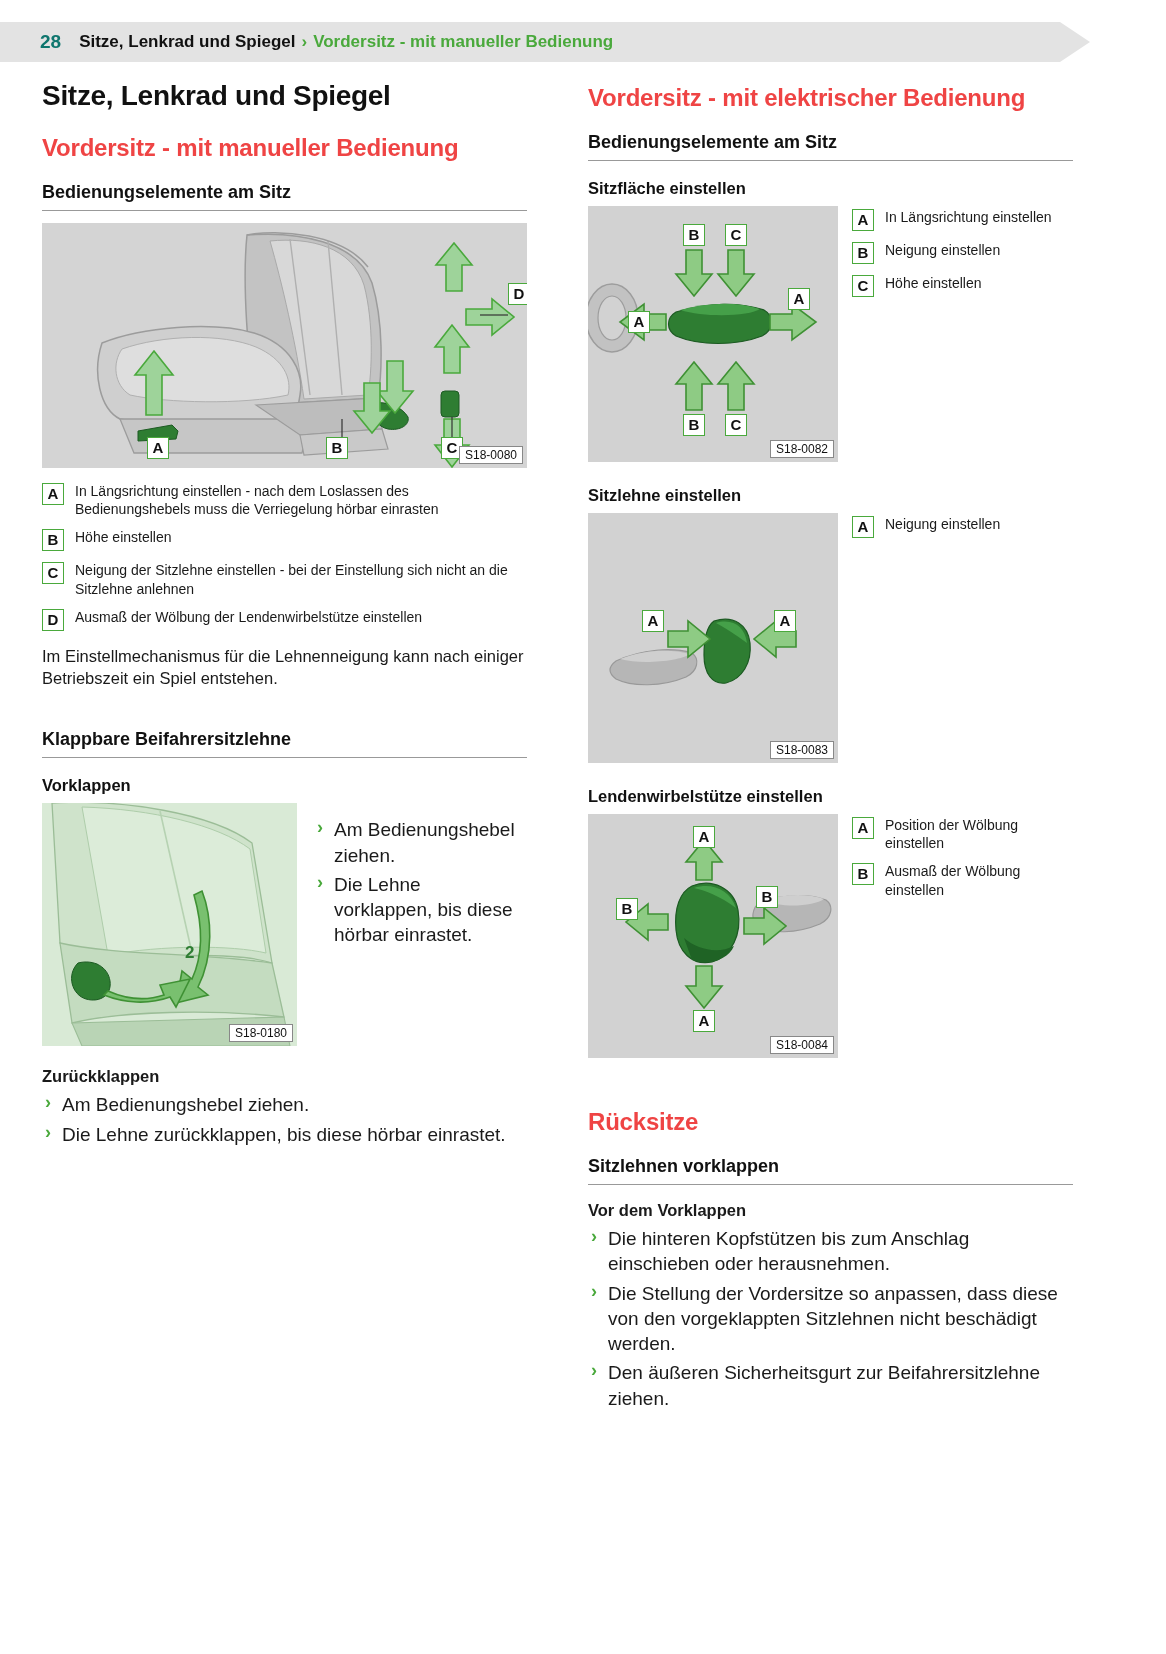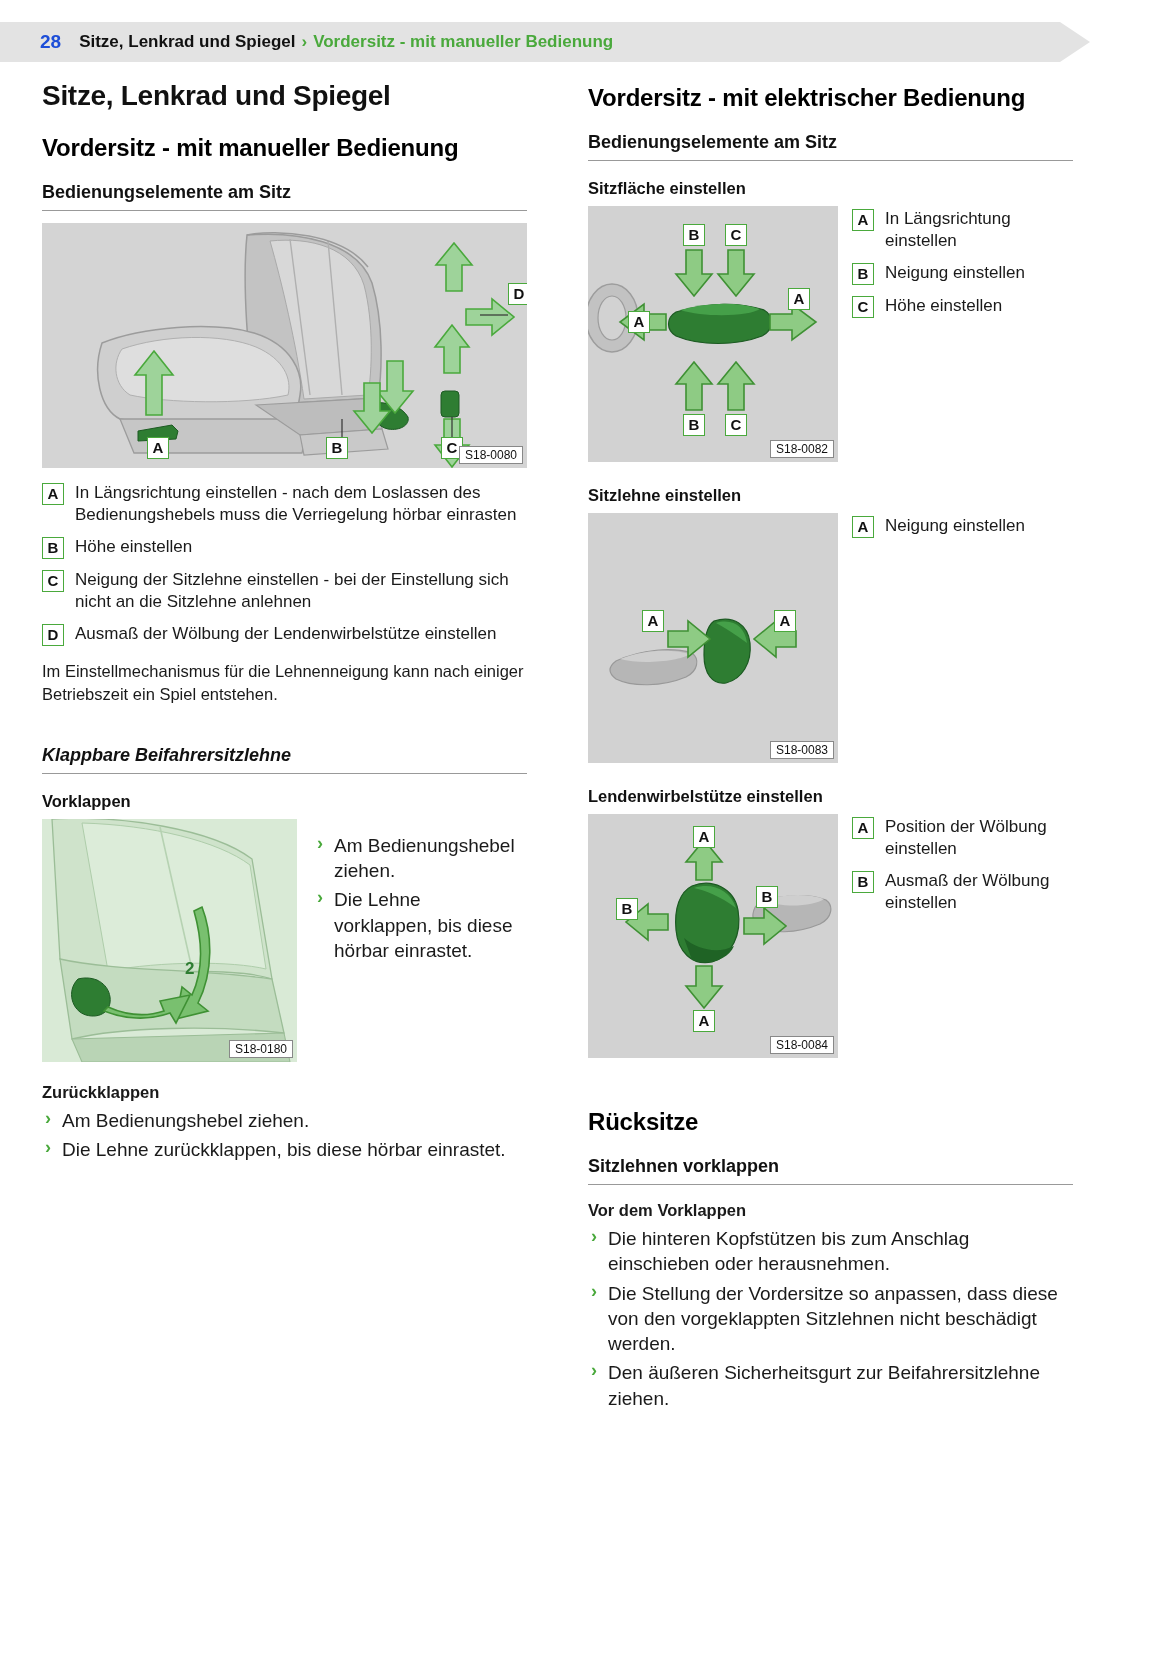--- a/index.html
+++ b/index.html
@@ -31,21 +31,21 @@
     background: #e3e3e3;
     display: flex;
     align-items: center;
     padding-left: 40px;
     box-sizing: border-box;
     clip-path: polygon(0 0, 1060px 0, 1090px 50%, 1060px 100%, 0 100%);
   }
   .header .pagenum {
     font-weight: bold;
     font-size: 19px;
-    color: #1d4ed8;
+    color: #0f766e;
     margin-right: 18px;
   }
   .header .crumb {
     font-weight: bold;
     font-size: 17px;
     color: #111;
   }
   .header .sep {
     color: #4aa93c;
     font-weight: bold;
@@ -70,21 +70,21 @@
   h1.doc-title {
     font-size: 28px;
     font-weight: bold;
     color: #111;
     margin: 0 0 22px 0;
     letter-spacing: -0.3px;
   }
   h2.green {
     font-size: 24px;
     font-weight: bold;
-    color: #000000;
+    color: #ef4444;
     margin: 0 0 20px 0;
     letter-spacing: -0.2px;
   }
   h2.green.right-top {
     margin-top: 4px;
   }
   h3.rule {
     font-size: 18px;
     font-weight: bold;
     color: #111;
@@ -157,21 +157,21 @@
     color: #111;
     font-weight: bold;
     font-size: 15px;
     line-height: 19px;
     text-align: center;
     box-sizing: border-box;
     margin-right: 11px;
     margin-top: 1px;
   }
   .legend-text {
-    font-size: 17px;
+    font-size: 14px;
     line-height: 1.3;
   }
 
   
   .side-legend {
     position: absolute;
     top: 0;
   }
 
   
@@ -295,21 +295,21 @@
         <div class="legend-text">Neigung der Sitzlehne einstellen - bei der Einstellung sich nicht an die Sitzlehne anlehnen</div>
       </div>
       <div class="legend-row">
         <div class="legend-key">D</div>
         <div class="legend-text">Ausmaß der Wölbung der Lendenwirbelstütze einstellen</div>
       </div>
     </div>
 
     <p class="body">Im Einstellmechanismus für die Lehnenneigung kann nach einiger Betriebszeit ein Spiel entstehen.</p>
 
-    <h3 class="rule" style="margin-top:40px;font-style:italic;">Klappbare Beifahrersitzlehne</h3>
+    <h3 class="rule" style="margin-top:40px;">Klappbare Beifahrersitzlehne</h3>
 
     <h4 class="sub first">Vorklappen</h4>
 
     <div style="position:relative;height:248px;margin-top:6px;">
       <div class="figure" style="width:255px;height:243px;">
         <svg width="255" height="243" viewBox="0 0 255 243">
           <rect x="0" y="0" width="255" height="243" fill="#d9ead6"></rect>
 
           <path d="M10,0 C80,-4 170,10 210,40 L230,160 C200,150 120,150 60,160 L18,140 Z" fill="#cfe3cb" stroke="#9bbd97" stroke-width="1.3"></path>
           <path d="M40,4 C110,6 176,22 208,46 L224,150 C190,142 120,142 66,152 Z" fill="#dcecd9" stroke="#aecdaa" stroke-width="1"></path>

